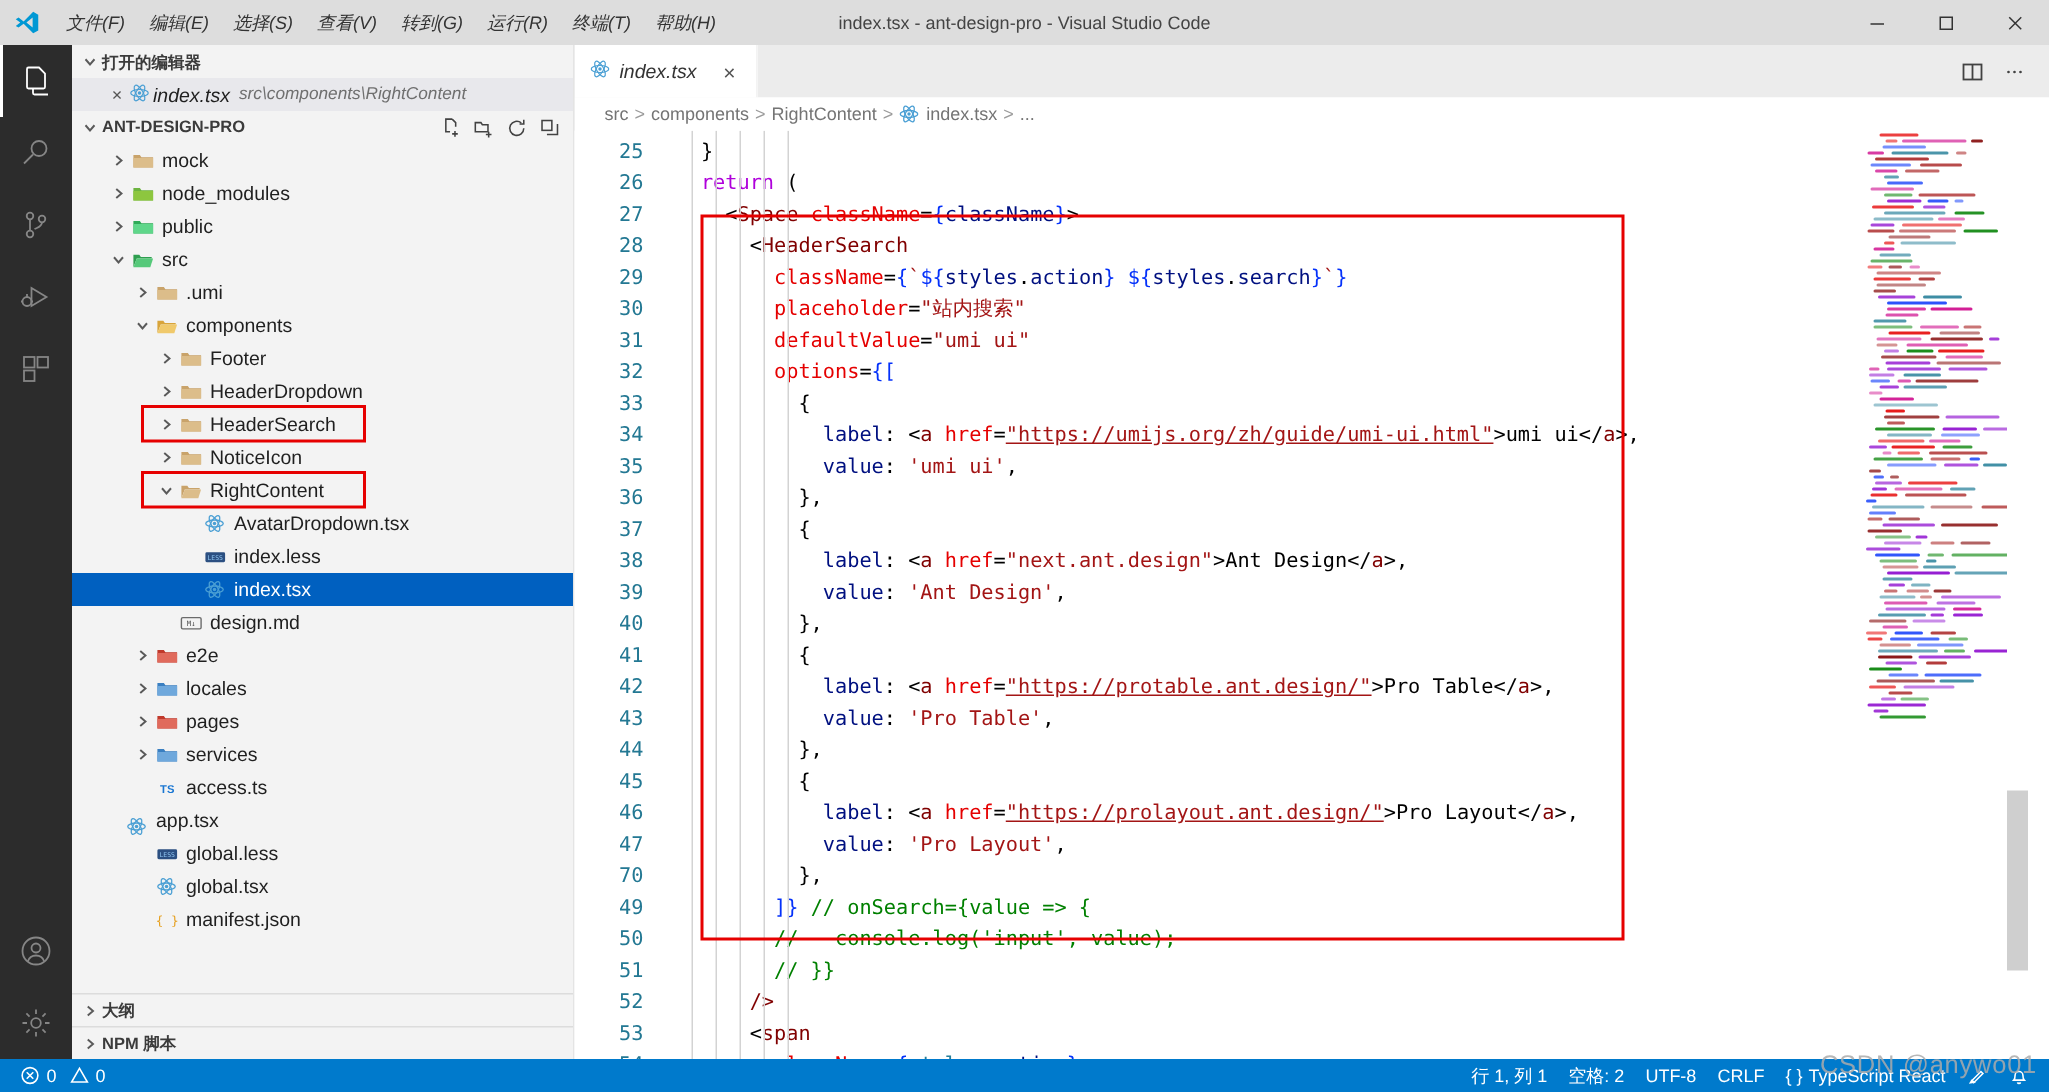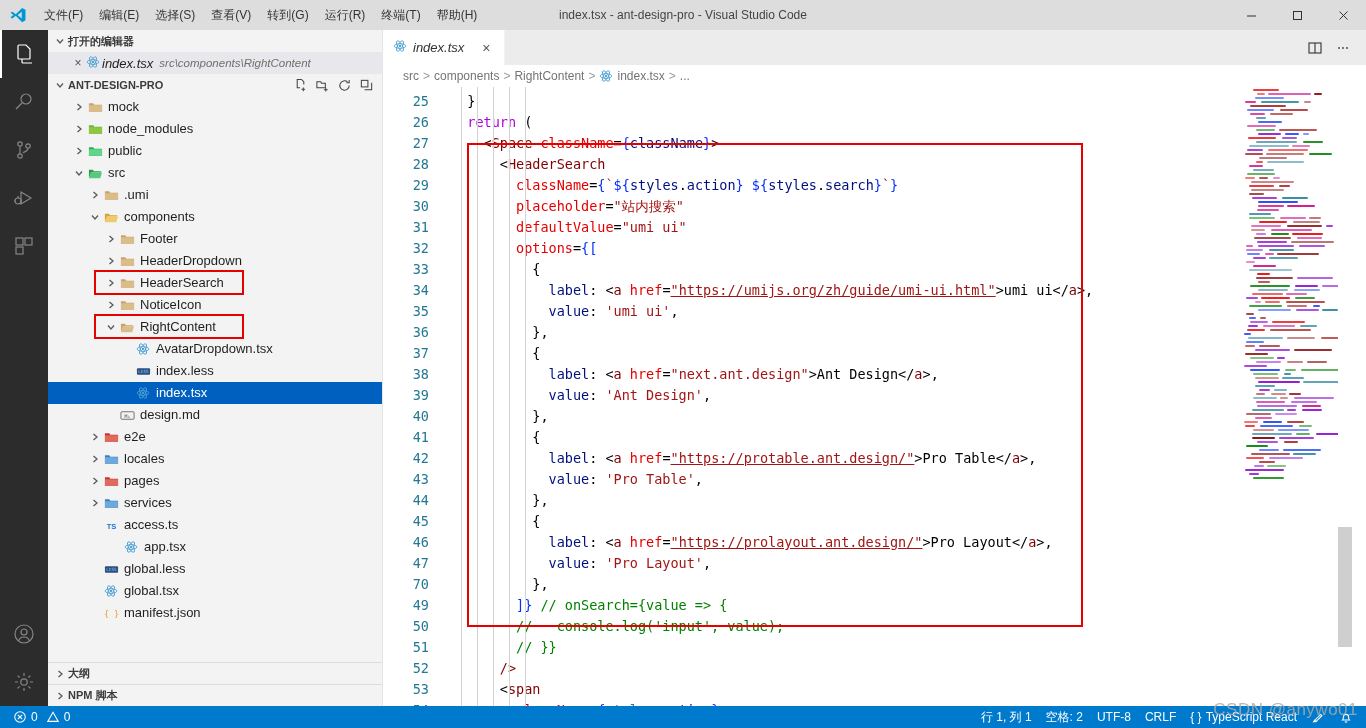--- a/index.html
+++ b/index.html
@@ -14,21 +14,21 @@
 
   
   .titlebar {
     height: 30px; background: #dddddd; display: flex; align-items: center;
     flex: 0 0 30px; position: relative; user-select: none;
   }
   .vs-logo { width: 36px; height: 30px; display: flex; align-items: center; justify-content: center; }
   .menus { display: flex; align-items: center; height: 30px; }
   .menu-item {
     font-size: 12px; color: #333; padding: 0 8px; height: 30px;
-    display: flex; align-items: center; white-space: nowrap; cursor: default;
+    display: flex; align-items: center; white-space: nowrap; cursor: default; font-style: italic;
   }
   .win-title {
     position: absolute; left: 0; right: 0; text-align: center;
     font-size: 12px; color: #444; pointer-events: none;
   }
   .win-ctrls { margin-left: auto; display: flex; height: 30px; z-index: 3; }
   .win-btn { width: 46px; height: 30px; display: flex; align-items: center; justify-content: center; }
   .win-btn svg { stroke: #333; }
 
   
@@ -583,21 +583,21 @@
           </div>
           <div class="row" style="padding-left: 40px;">
             <span class="arrow"></span>
             <span class="fic">
               <svg width="15" height="15" viewBox="0 0 16 16">
                 <text x="8" y="11.5" font-size="8" font-weight="bold" fill="#1976d2" text-anchor="middle" font-family="sans-serif">TS</text>
               </svg>
             </span>
             <span class="lbl">access.ts</span>
           </div>
-          <div class="row" style="padding-left: 60px;">
+          <div class="row" style="padding-left: 20px; align-items: flex-end;">
             <span class="arrow"></span>
             <span class="fic">
               <svg width="14" height="14" viewBox="0 0 24 24">
                 <ellipse cx="12" cy="12" rx="10" ry="4" stroke="#4a9fd4" fill="none" stroke-width="1.5"></ellipse>
                 <ellipse cx="12" cy="12" rx="10" ry="4" stroke="#4a9fd4" fill="none" stroke-width="1.5" transform="rotate(60 12 12)"></ellipse>
                 <ellipse cx="12" cy="12" rx="10" ry="4" stroke="#4a9fd4" fill="none" stroke-width="1.5" transform="rotate(120 12 12)"></ellipse>
                 <circle cx="12" cy="12" r="2" fill="#4a9fd4"></circle>
               </svg>
             </span>
             <span class="lbl">app.tsx</span>

